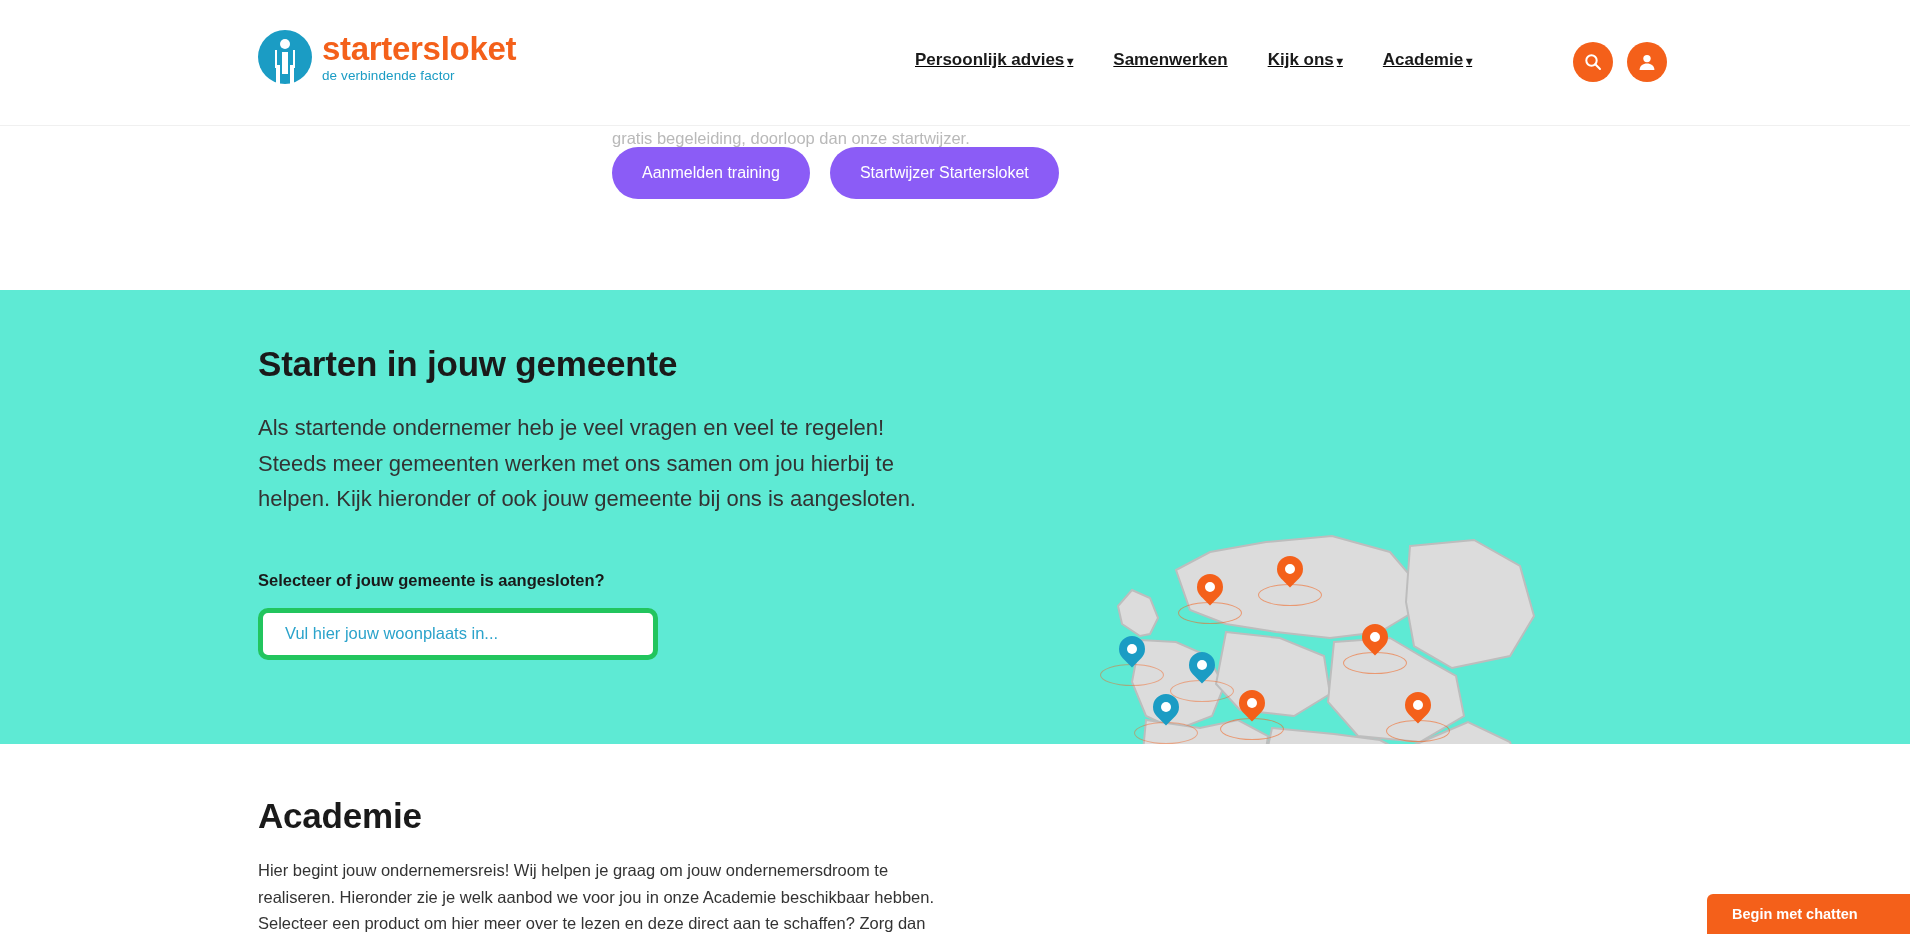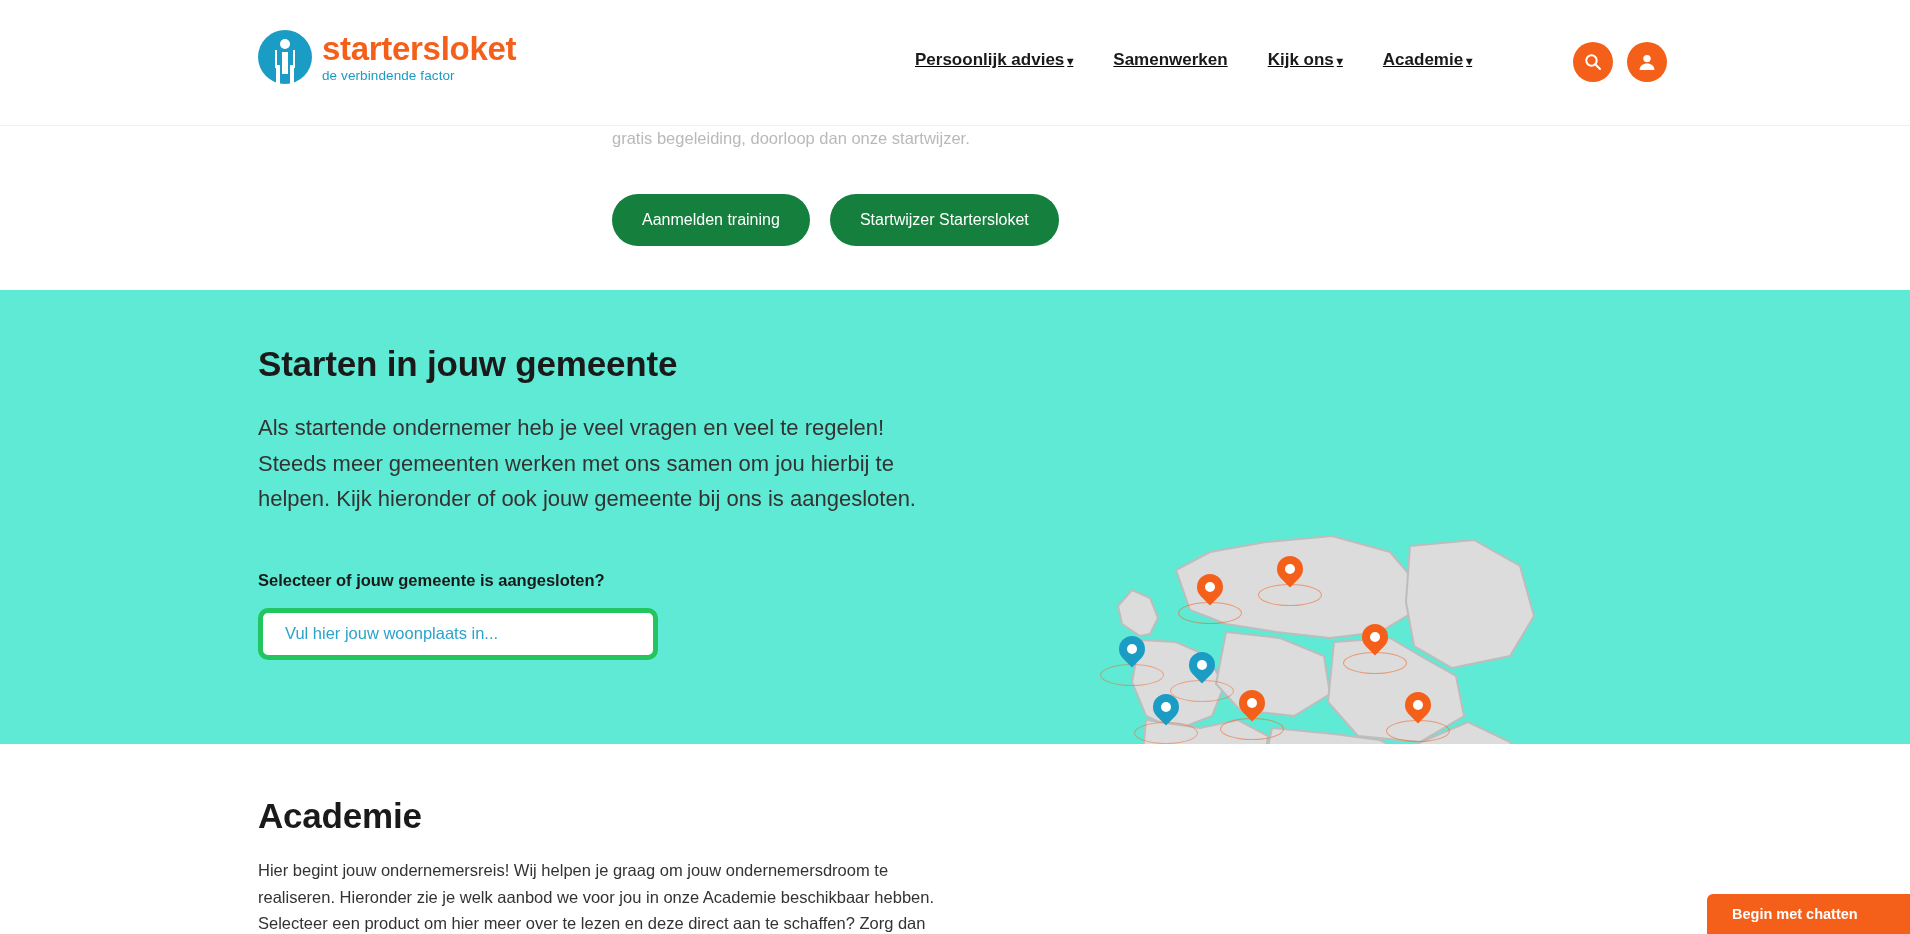--- a/index.html
+++ b/index.html
@@ -167,32 +167,31 @@
     border: 2px solid #f7c4a4;
   }
   .hero-buttons {
     position: absolute;
     left: 612px;
     top: 147px;
     display: flex;
     gap: 20px;
   }
   .pill-btn {
-    background: #15803d;
+    background: #8b5cf6;
     color: #ffffff;
     font-size: 16px;
     border: none;
     border-radius: 30px;
     padding: 0 30px;
     height: 52px;
     line-height: 52px;
     cursor: pointer;
     white-space: nowrap;
     font-family: "Liberation Sans", sans-serif;
-    margin-top: 47px;
   }
 
   
   .section-gemeente {
     position: absolute;
     top: 290px;
     left: 0;
     width: 1910px;
     height: 454px;
     background: #5eead4;

